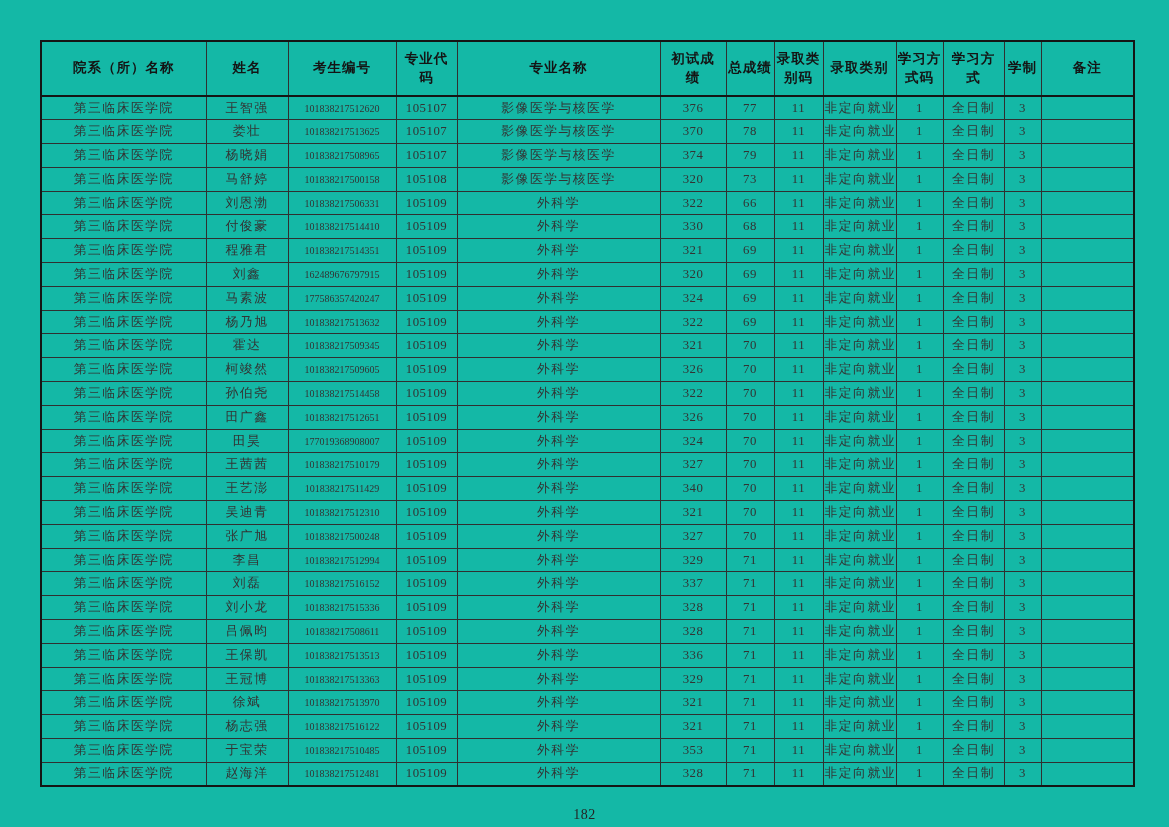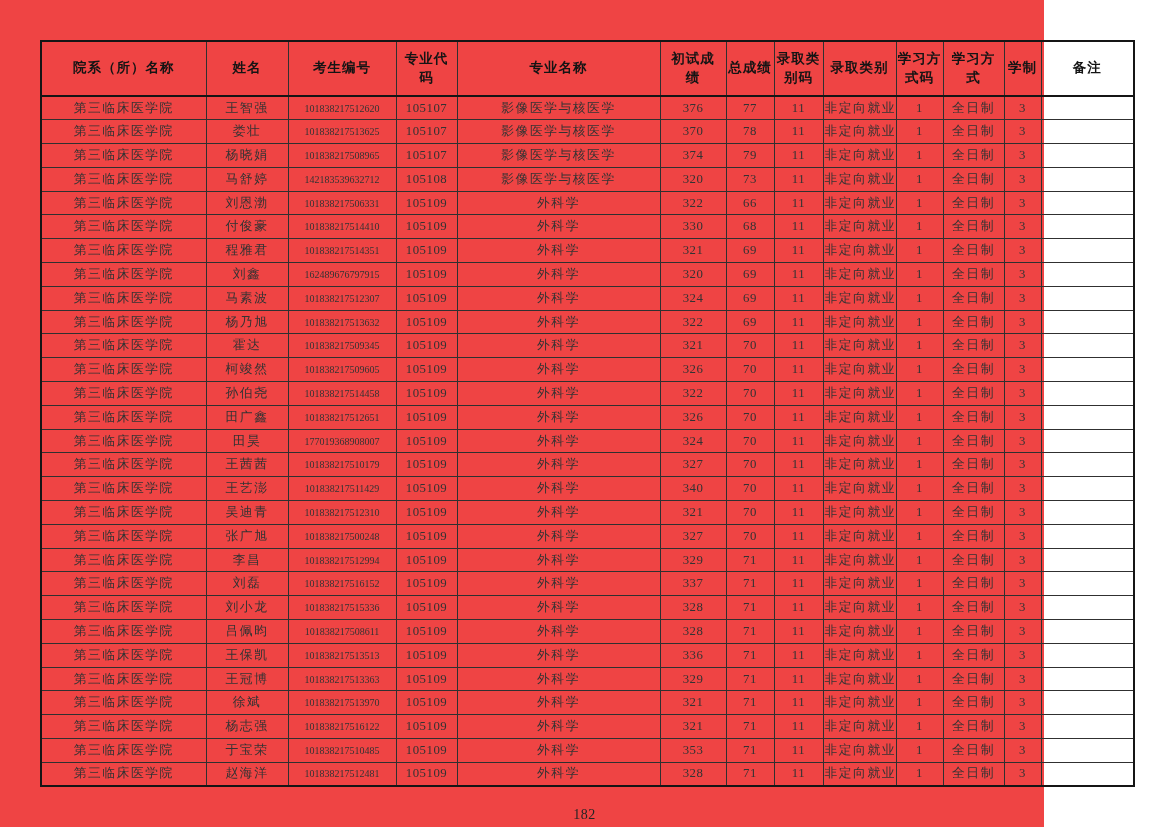--- a/index.html
+++ b/index.html
@@ -2,21 +2,21 @@
 <html><head>
 <meta charset="utf-8">
 <style>
   * { margin:0; padding:0; box-sizing:border-box; }
   html, body {
     width:1169px; height:827px;
     background:#ffffff;
     font-family:"Liberation Serif","DejaVu Serif",serif;
     overflow:hidden;
   }
-  .page { position:relative; width:1044px; height:827px; background:#ef4444; }
+  .page { position:relative; width:1169px; height:827px; background:#14b8a6; }
   table.admission-table {
     position:absolute; left:40px; top:40px; width:1093px;
     border-collapse:collapse; table-layout:fixed;
     border:2px solid #151515;
   }
   th, td {
     border:1px solid #303030;
     text-align:center; vertical-align:middle;
     overflow:hidden;
   }
@@ -127,21 +127,21 @@
           <td class="cell-admission-category-code">11</td>
           <td class="cell-admission-category">非定向就业</td>
           <td class="cell-study-mode-code">1</td>
           <td class="cell-study-mode">全日制</td>
           <td class="cell-duration">3</td>
           <td class="cell-remark"></td>
         </tr>
         <tr>
           <td class="cell-department">第三临床医学院</td>
           <td class="cell-name">马舒婷</td>
-          <td class="cell-candidate-id">142183539632712</td>
+          <td class="cell-candidate-id">101838217500158</td>
           <td class="cell-major-code">105108</td>
           <td class="cell-major-name">影像医学与核医学</td>
           <td class="cell-initial-score">320</td>
           <td class="cell-total-score">73</td>
           <td class="cell-admission-category-code">11</td>
           <td class="cell-admission-category">非定向就业</td>
           <td class="cell-study-mode-code">1</td>
           <td class="cell-study-mode">全日制</td>
           <td class="cell-duration">3</td>
           <td class="cell-remark"></td>
@@ -202,21 +202,21 @@
           <td class="cell-admission-category-code">11</td>
           <td class="cell-admission-category">非定向就业</td>
           <td class="cell-study-mode-code">1</td>
           <td class="cell-study-mode">全日制</td>
           <td class="cell-duration">3</td>
           <td class="cell-remark"></td>
         </tr>
         <tr>
           <td class="cell-department">第三临床医学院</td>
           <td class="cell-name">马素波</td>
-          <td class="cell-candidate-id">101838217512307</td>
+          <td class="cell-candidate-id">177586357420247</td>
           <td class="cell-major-code">105109</td>
           <td class="cell-major-name">外科学</td>
           <td class="cell-initial-score">324</td>
           <td class="cell-total-score">69</td>
           <td class="cell-admission-category-code">11</td>
           <td class="cell-admission-category">非定向就业</td>
           <td class="cell-study-mode-code">1</td>
           <td class="cell-study-mode">全日制</td>
           <td class="cell-duration">3</td>
           <td class="cell-remark"></td>

